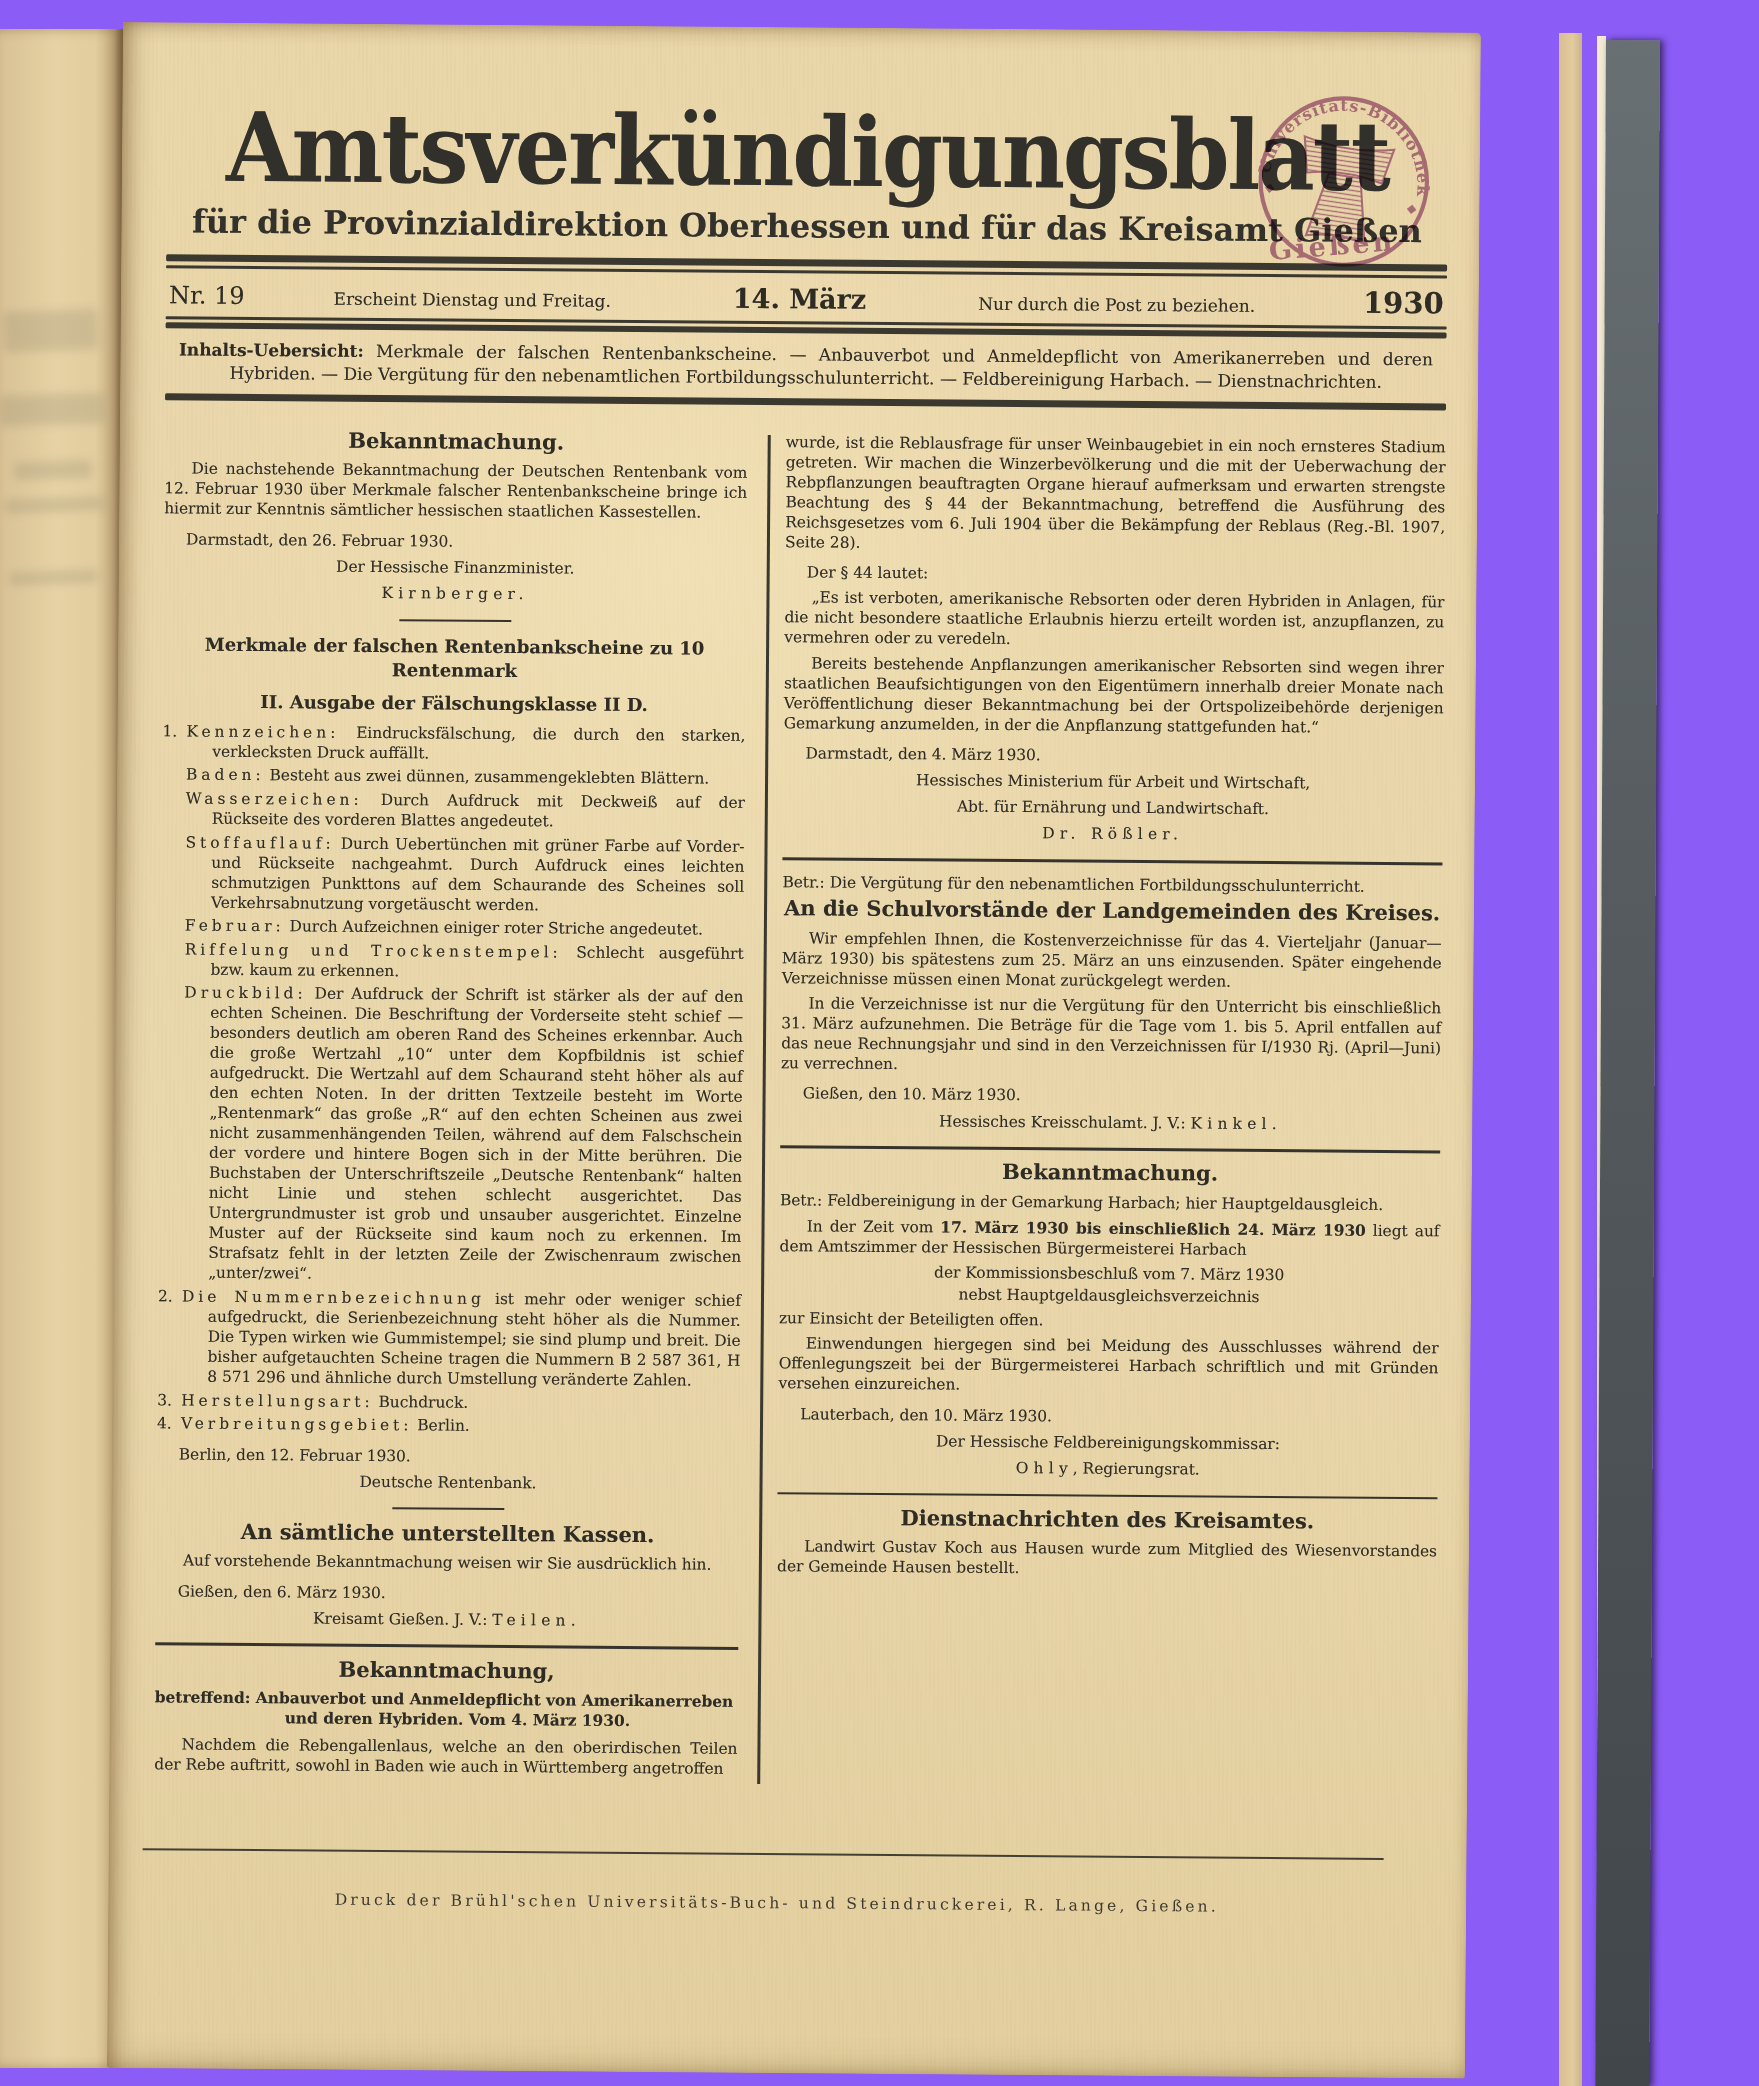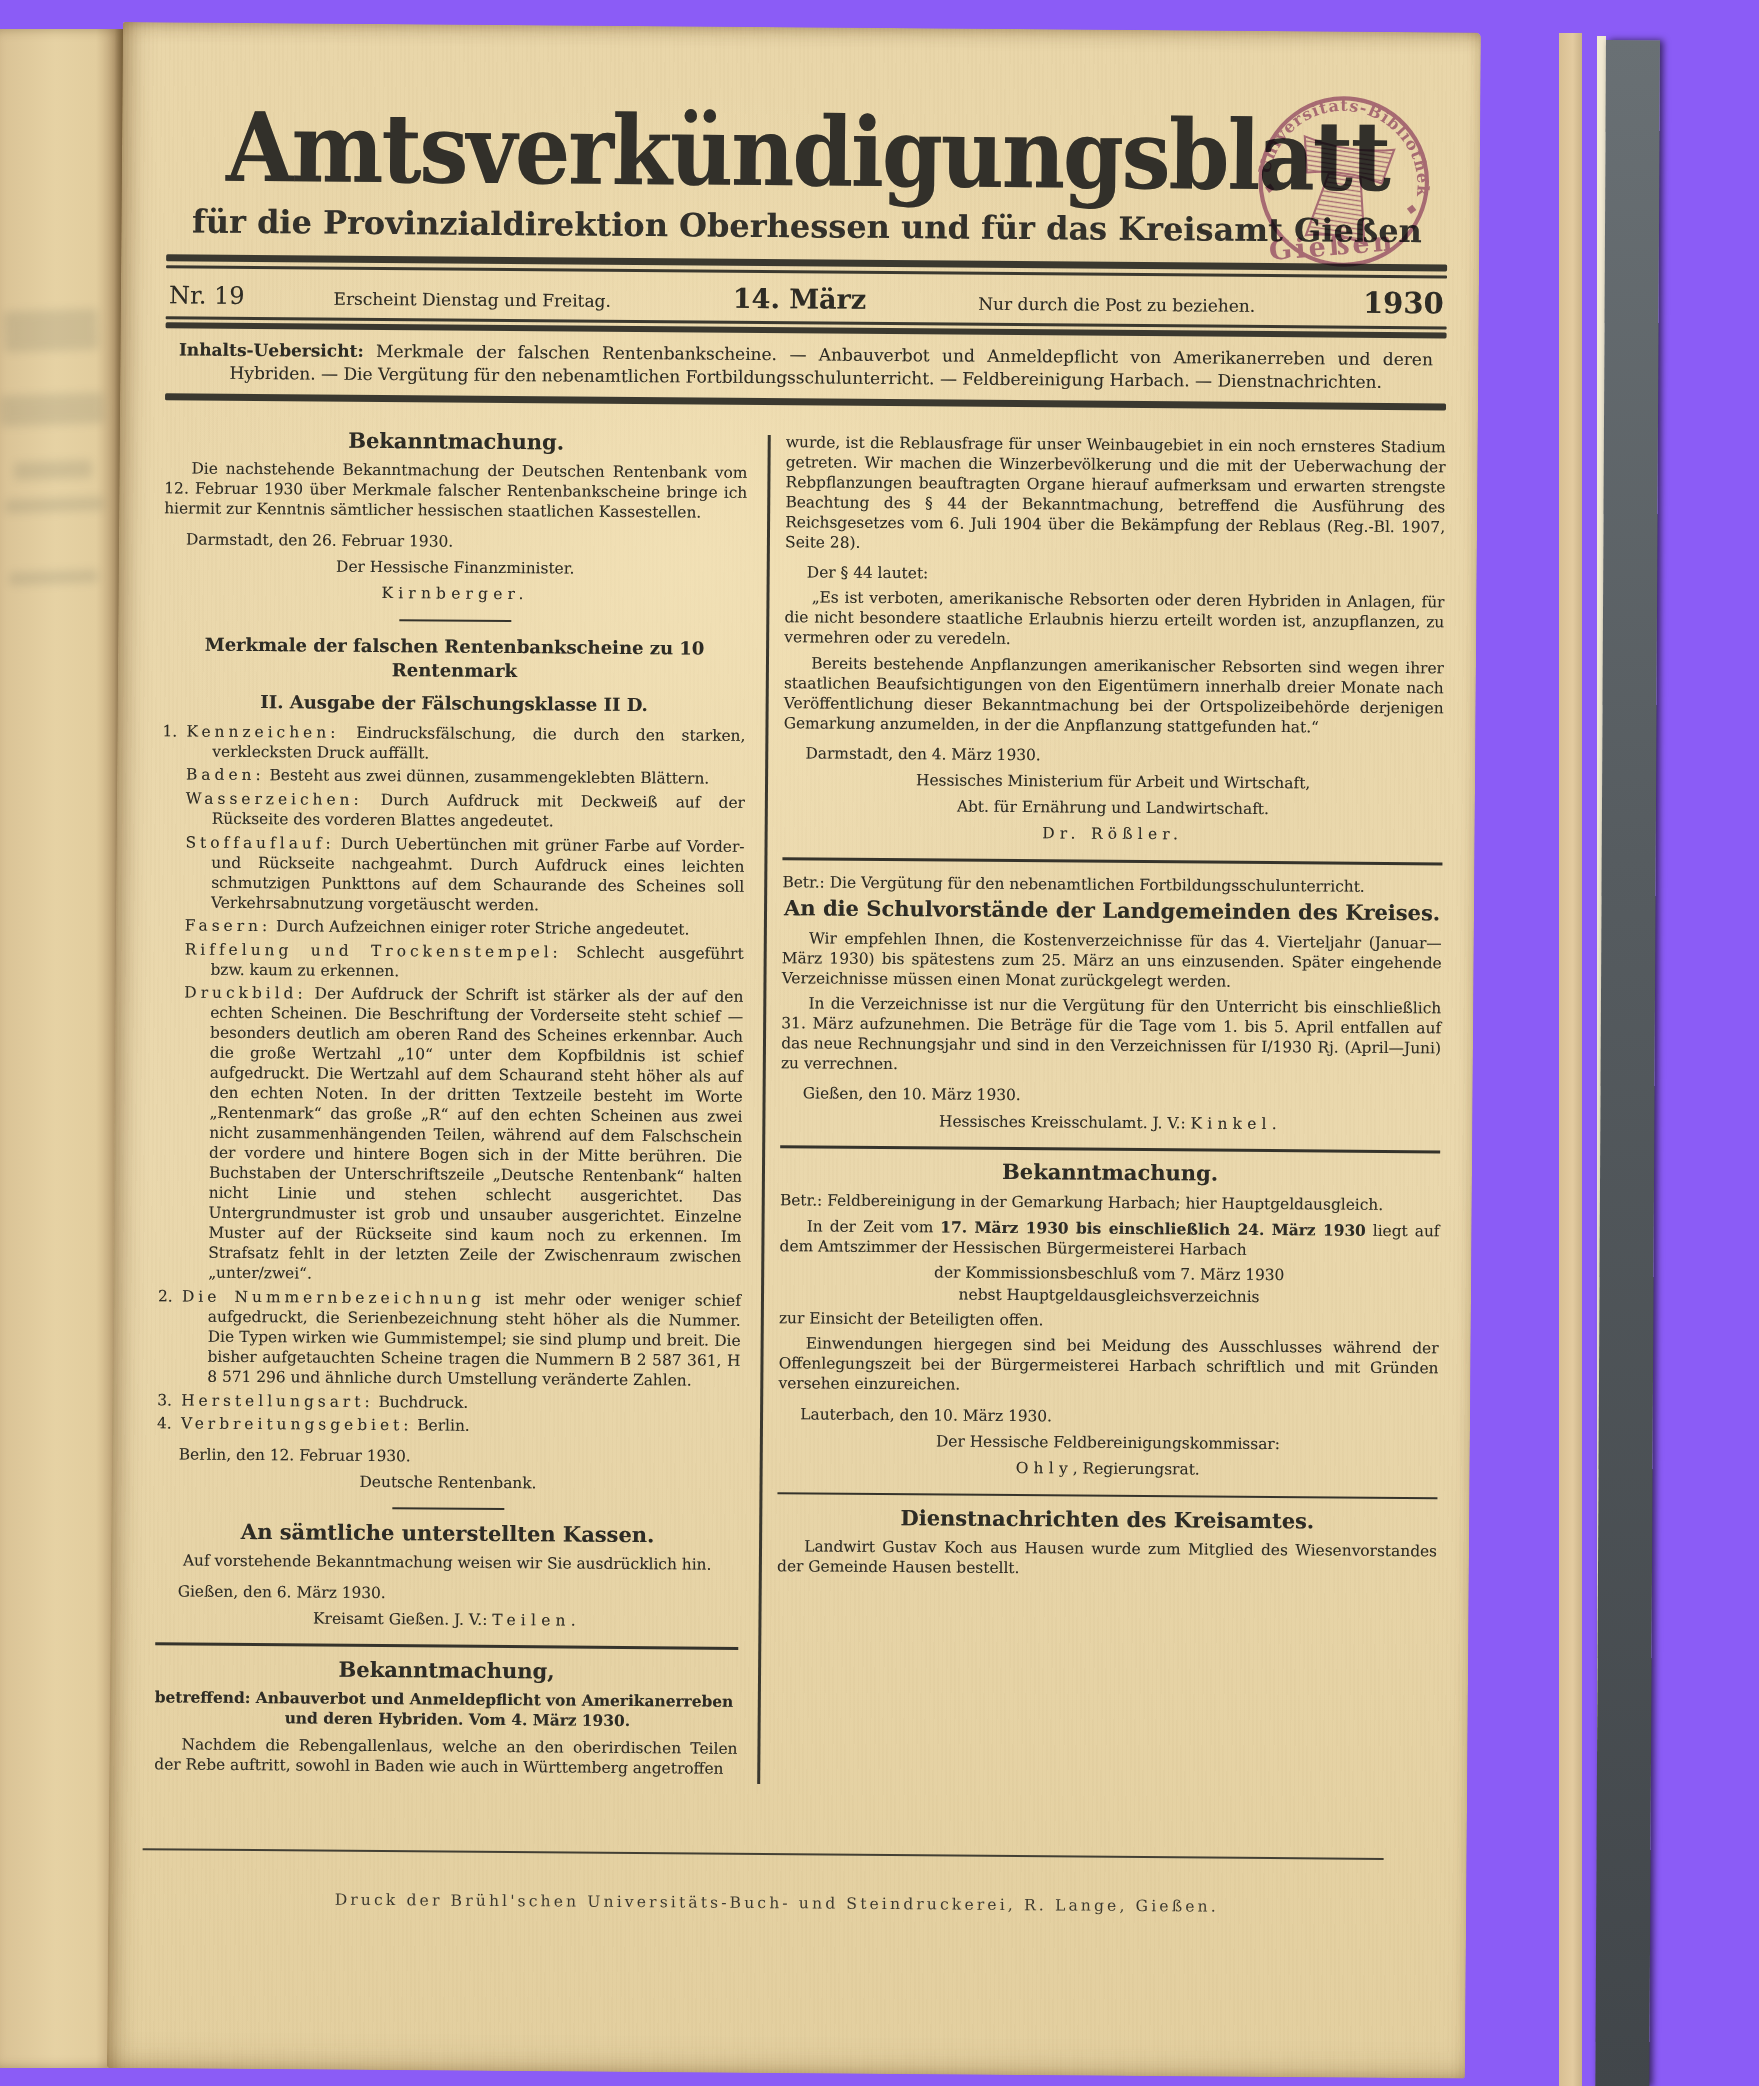--- a/index.html
+++ b/index.html
@@ -144,21 +144,21 @@
           <div class="sigc">Der Hessische Finanzminister.</div>
           <div class="sigc sp">Kirnberger.</div>
           <div class="hr-short"></div>
           <div class="h-sub">Merkmale der falschen Rentenbankscheine zu 10 Rentenmark</div>
           <div class="h-sub">II. Ausgabe der Fälschungsklasse II D.</div>
 
           <div class="feat"><span class="num">1.</span><span class="term">Kennzeichen:</span><span> Eindrucksfälschung, die durch den starken, verklecksten Druck auffällt.</span></div>
           <div class="feat no-num"><span class="term">Baden:</span><span> Besteht aus zwei dünnen, zusammengeklebten Blättern.</span></div>
           <div class="feat no-num"><span class="term">Wasserzeichen:</span><span> Durch Aufdruck mit Deckweiß auf der Rückseite des vorderen Blattes angedeutet.</span></div>
           <div class="feat no-num"><span class="term">Stoffauflauf:</span><span> Durch Uebertünchen mit grüner Farbe auf Vorder- und Rückseite nachgeahmt. Durch Aufdruck eines leichten schmutzigen Punkttons auf dem Schaurande des Scheines soll Verkehrsabnutzung vorgetäuscht werden.</span></div>
-          <div class="feat no-num"><span class="term">Fasern:</span><span> Durch Aufzeichnen einiger roter Striche angedeutet.</span></div>
+          <div class="feat no-num"><span class="term">Februar:</span><span> Durch Aufzeichnen einiger roter Striche angedeutet.</span></div>
           <div class="feat no-num"><span class="term">Riffelung und Trockenstempel:</span><span> Schlecht ausgeführt bzw. kaum zu erkennen.</span></div>
           <div class="feat no-num"><span class="term">Druckbild:</span><span> Der Aufdruck der Schrift ist stärker als der auf den echten Scheinen. Die Beschriftung der Vorderseite steht schief — besonders deutlich am oberen Rand des Scheines erkennbar. Auch die große Wertzahl „10“ unter dem Kopfbildnis ist schief aufgedruckt. Die Wertzahl auf dem Schaurand steht höher als auf den echten Noten. In der dritten Textzeile besteht im Worte „Rentenmark“ das große „R“ auf den echten Scheinen aus zwei nicht zusammenhängenden Teilen, während auf dem Falschschein der vordere und hintere Bogen sich in der Mitte berühren. Die Buchstaben der Unterschriftszeile „Deutsche Rentenbank“ halten nicht Linie und stehen schlecht ausgerichtet. Das Untergrundmuster ist grob und unsauber ausgerichtet. Einzelne Muster auf der Rückseite sind kaum noch zu erkennen. Im Strafsatz fehlt in der letzten Zeile der Zwischenraum zwischen „unter/zwei“.</span></div>
           <div class="feat"><span class="num">2.</span><span class="term">Die Nummernbezeichnung</span><span> ist mehr oder weniger schief aufgedruckt, die Serienbezeichnung steht höher als die Nummer. Die Typen wirken wie Gummistempel; sie sind plump und breit. Die bisher aufgetauchten Scheine tragen die Nummern B 2 587 361, H 8 571 296 und ähnliche durch Umstellung veränderte Zahlen.</span></div>
           <div class="feat"><span class="num">3.</span><span class="term">Herstellungsart:</span><span> Buchdruck.</span></div>
           <div class="feat"><span class="num">4.</span><span class="term">Verbreitungsgebiet:</span><span> Berlin.</span></div>
 
           <div class="dateline">Berlin, den 12. Februar 1930.</div>
           <div class="sigc">Deutsche Rentenbank.</div>
           <div class="hr-short"></div>
           <div class="h-center">An sämtliche unterstellten Kassen.</div>

